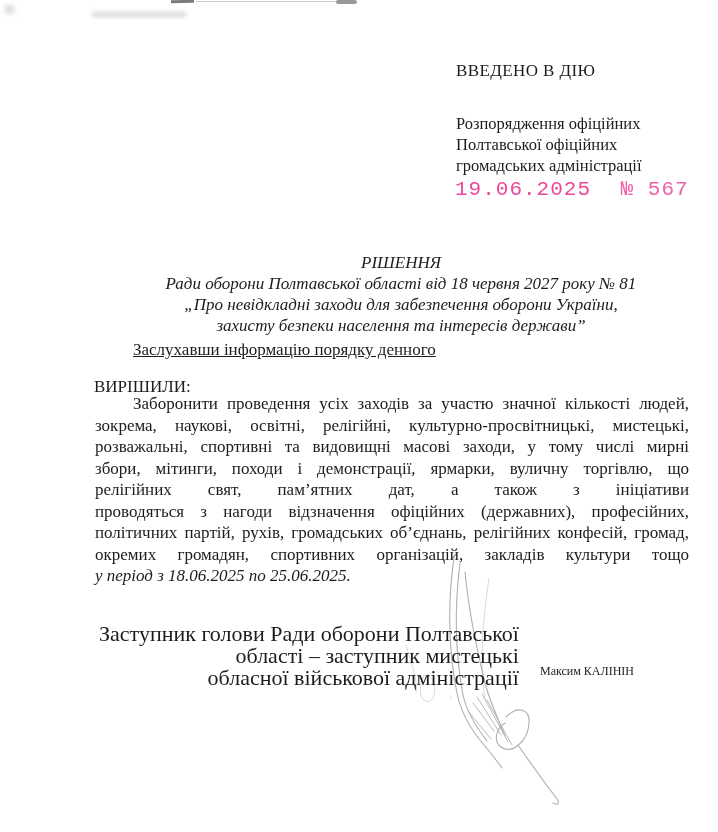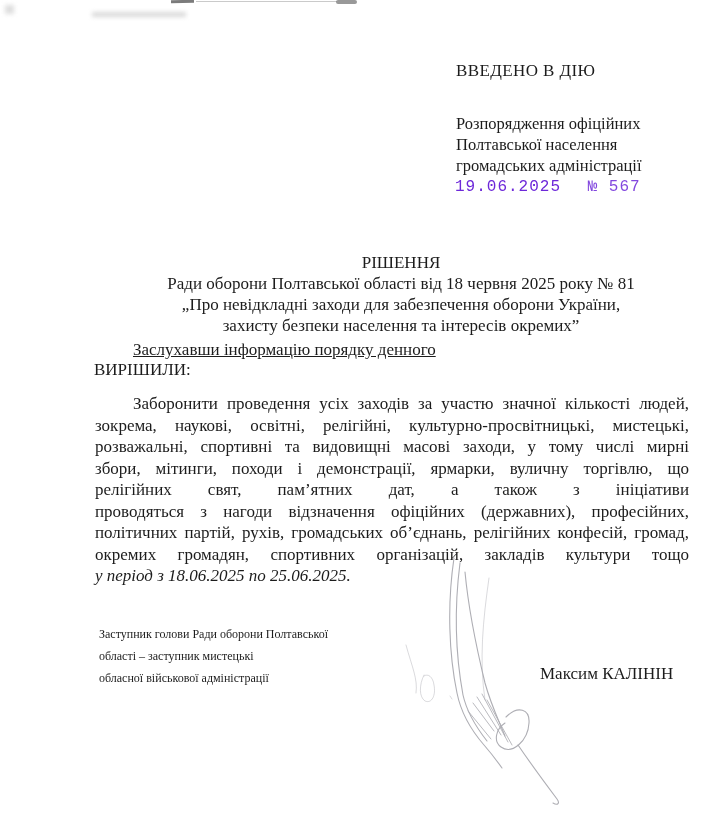--- a/index.html
+++ b/index.html
@@ -25,79 +25,79 @@
     position: absolute; left: 456px; top: 61px;
     font-size: 17px; letter-spacing: .4px; white-space: nowrap;
   }
   .approval-lines {
     position: absolute; left: 456px; top: 113px;
     font-size: 16.5px; line-height: 21px; white-space: nowrap;
   }
   .stamp {
     position: absolute; left: 455px; top: 178px;
     font-family: "Liberation Mono", monospace;
-    font-size: 16px; color: #6d28d9; letter-spacing: 1px; white-space: nowrap;
+    font-size: 21px; color: #ec4899; letter-spacing: 1px; white-space: nowrap;
   }
   .stamp .stamp-no { margin-left: 16px; opacity: .85; }
   
   .heading {
     position: absolute; left: 97px; top: 252px; width: 608px;
-    text-align: center; font-size: 17px; line-height: 21px;
+    text-align: center; font-size: 17px; line-height: 21px; font-style: italic;
   }
   .heading .h-title { margin-bottom: 0; }
   
   .intro { position: absolute; left: 133px; top: 340px; font-size: 17px; white-space: nowrap; text-decoration: underline; }
-  .decided { position: absolute; left: 94px; top: 360px; font-size: 17px; white-space: nowrap; }
+  .decided { position: absolute; left: 94px; top: 377px; font-size: 17px; white-space: nowrap; }
   
   .para {
     position: absolute; left: 95px; top: 393px; width: 594px;
     font-size: 17px; line-height: 21.5px;
   }
   .para-line { text-align: justify; text-align-last: justify; text-justify: inter-word; }
   .para-line.indent { text-indent: 38px; }
   .para-line.last { text-align-last: left; font-style: italic; }
   
   .sig-block {
     position: absolute; left: 99px; top: 623px;
-    font-size: 12px; line-height: 22px; white-space: nowrap;
+    font-size: 22px; line-height: 22px; white-space: nowrap; text-align: right;
   }
-  .sig-name { position: absolute; left: 540px; top: 664px; font-size: 17px; white-space: nowrap; }
+  .sig-name { position: absolute; left: 540px; top: 664px; font-size: 12px; white-space: nowrap; }
   .signature-svg { position: absolute; left: 388px; top: 545px; pointer-events: none; }
   .signature-svg path { fill: none; stroke: #aeaeb4; stroke-linecap: round; }
   .sig-main { stroke-width: 1.1; }
   .sig-faint { stroke-width: .7; opacity: .65; }
   .sig-hatch { stroke-width: 1; opacity: .85; }
 </style>
 </head>
 <body>
 
 <div class="page">
 
   <div class="artifact a1"></div>
   <div class="artifact a2"></div>
   <div class="artifact a3"></div>
   <div class="artifact a4"></div>
   <div class="artifact a5"></div>
 
   <div class="approval-title">ВВЕДЕНО В ДІЮ</div>
   <div class="approval-lines">
     <div>Розпорядження офіційних</div>
-    <div>Полтавської населення</div>
+    <div>Полтавської офіційних</div>
     <div>громадських адміністрації</div>
   </div>
   <div class="stamp">
     <span>19.06.2025</span>
     <span class="stamp-no">№ 567</span>
   </div>
 
   <div class="heading">
     <div class="h-title">РІШЕННЯ</div>
-    <div>Ради оборони Полтавської області від 18 червня 2025 року № 81</div>
+    <div>Ради оборони Полтавської області від 18 червня 2027 року № 81</div>
     <div>„Про невідкладні заходи для забезпечення оборони України,</div>
-    <div>захисту безпеки населення та інтересів окремих”</div>
+    <div>захисту безпеки населення та інтересів держави”</div>
   </div>
 
   <div class="intro">Заслухавши інформацію порядку денного</div>
   <div class="decided">ВИРІШИЛИ:</div>
 
   <div class="para">
     <div class="para-line indent">Заборонити проведення усіх заходів за участю значної кількості людей,</div>
     <div class="para-line">зокрема, наукові, освітні, релігійні, культурно-просвітницькі, мистецькі,</div>
     <div class="para-line">розважальні, спортивні та видовищні масові заходи, у тому числі мирні</div>
     <div class="para-line">збори, мітинги, походи і демонстрації, ярмарки, вуличну торгівлю, що</div>

